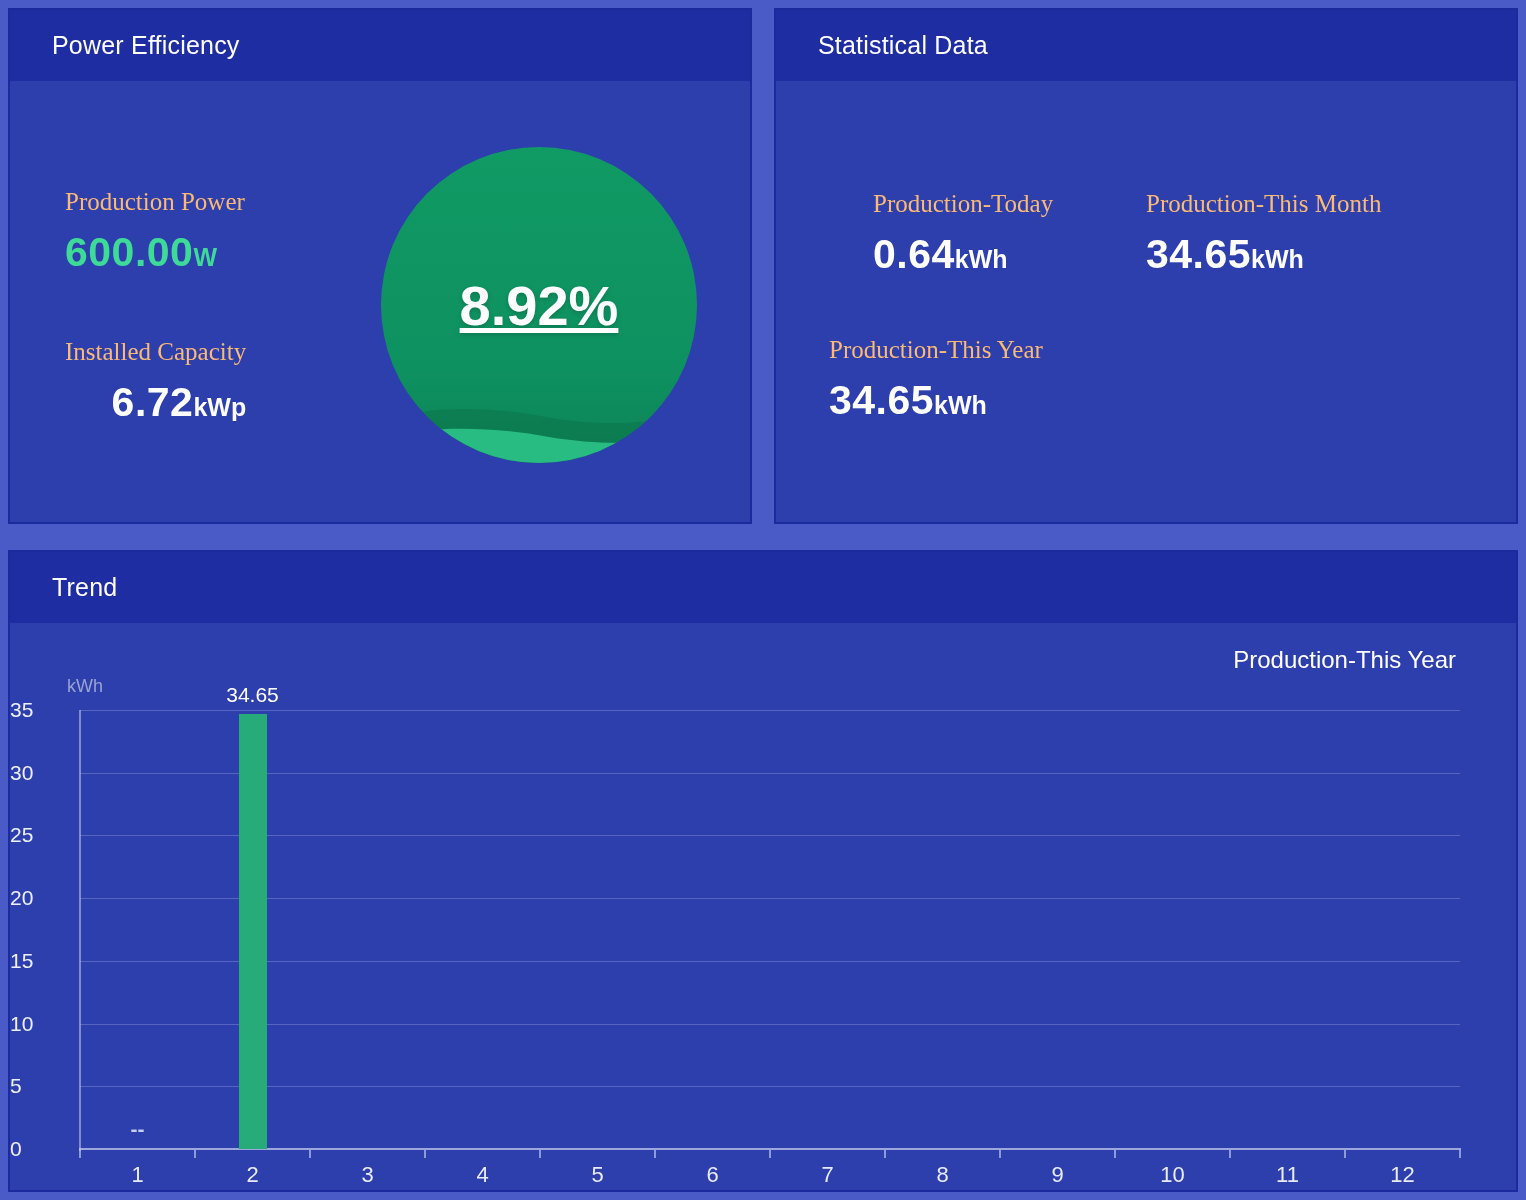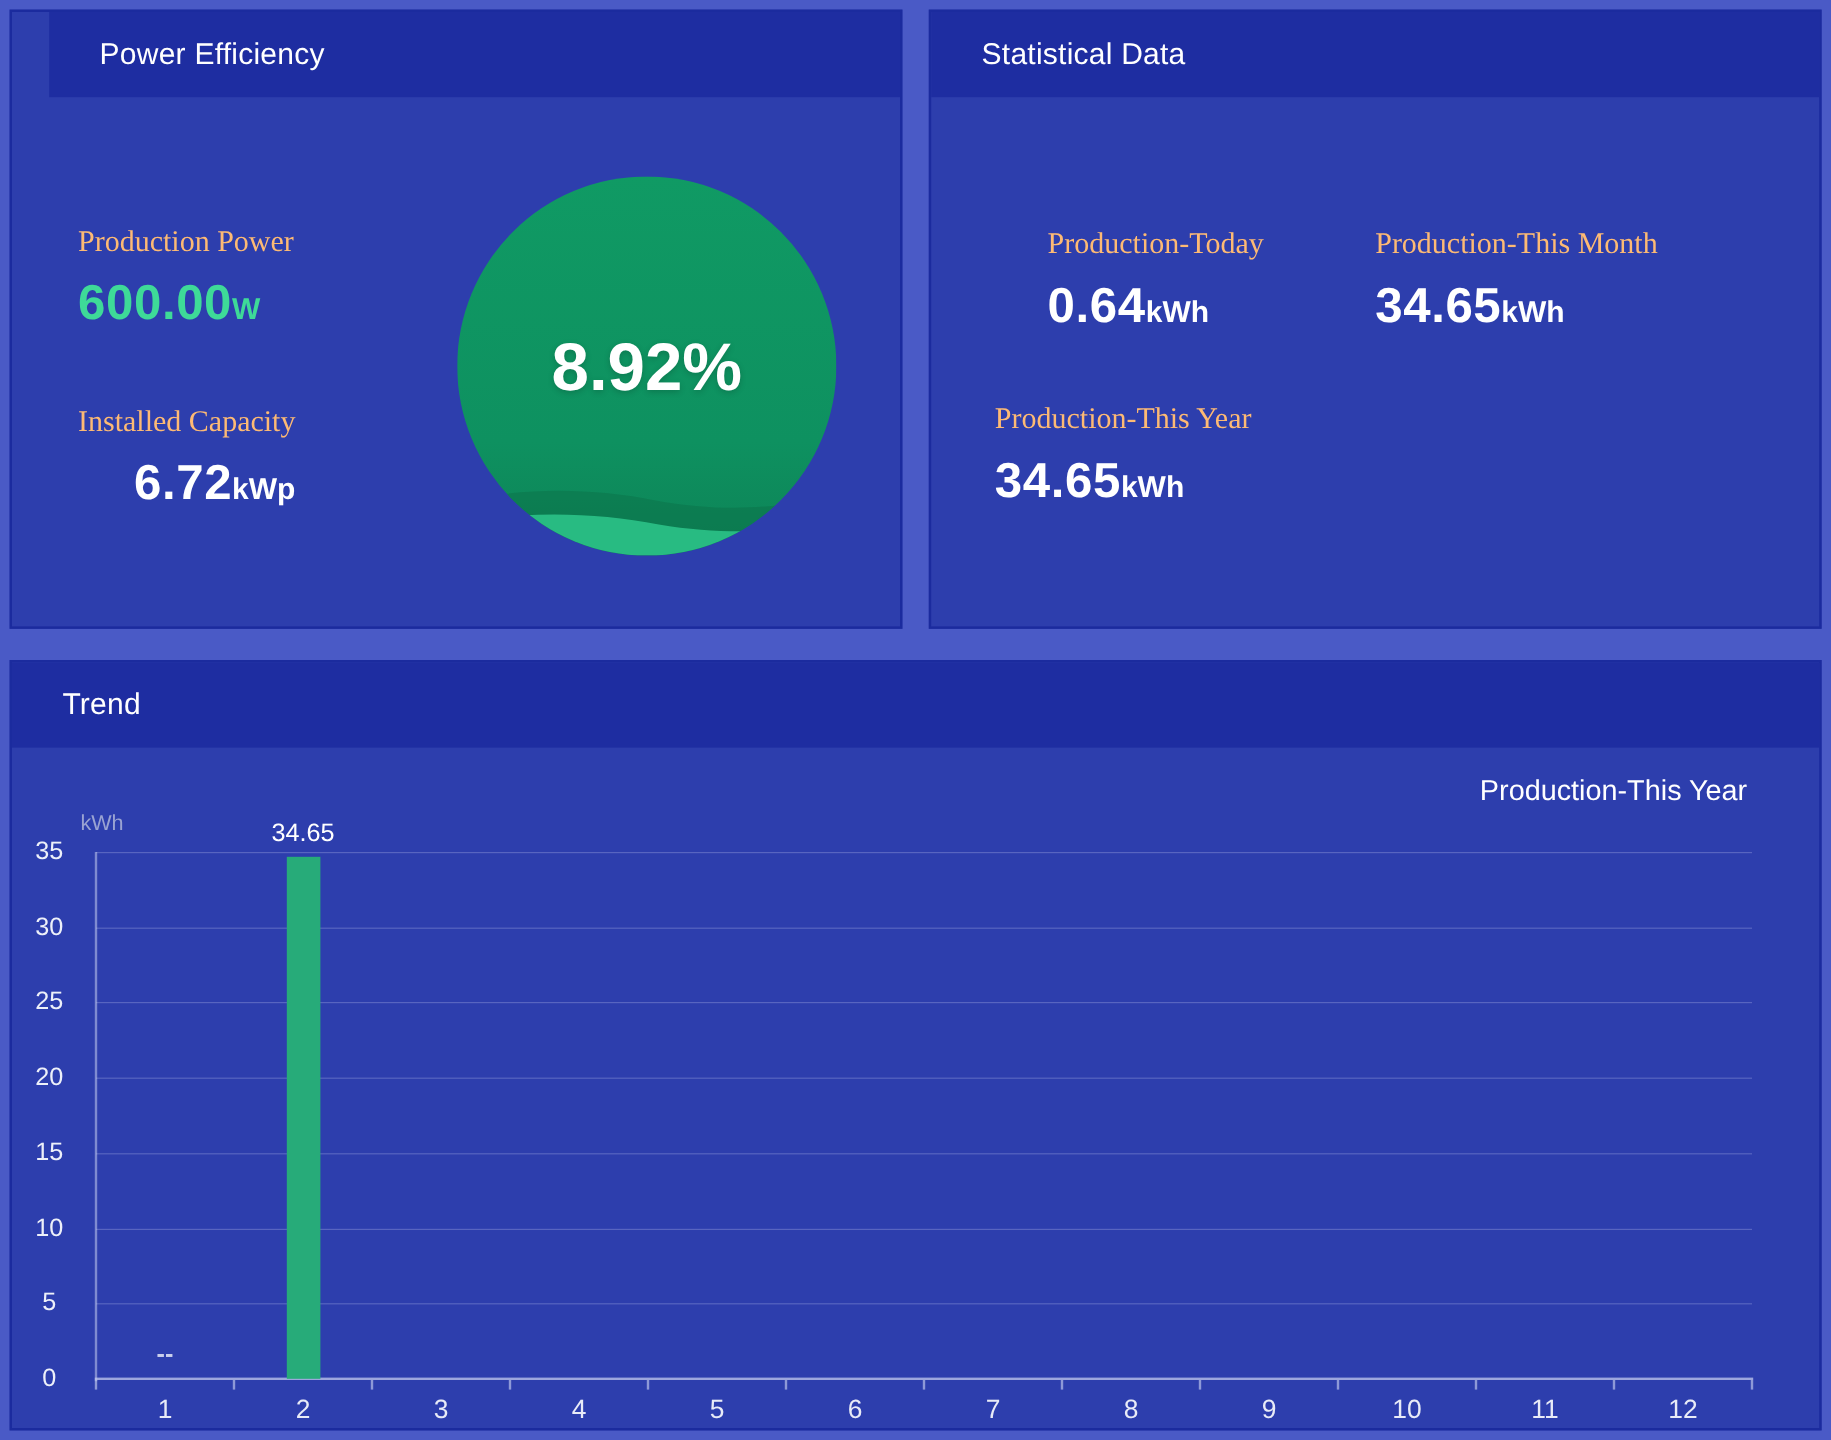--- a/index.html
+++ b/index.html
@@ -9,21 +9,21 @@
     background: #4a5ac6;
     font-family: "Liberation Sans", sans-serif;
     position: relative;
     overflow: hidden;
   }
   .panel {
     position: absolute;
     background: #2d3ead;
     border: 2px solid #1b2b9e;
   }
-  #panel-pe { left: 8px; top: 8px; width: 744px; height: 516px; padding-left: 31px; }
+  #panel-pe { left: 8px; top: 8px; width: 744px; height: 516px; }
   #panel-sd { left: 774px; top: 8px; width: 744px; height: 516px; }
   #panel-trend { left: 8px; top: 550px; width: 1510px; height: 642px; }
   .panel-header {
     height: 71px;
     background: #1e2da1;
     display: flex; align-items: center;
     padding-left: 42px;
   }
   .panel-title { color: #ffffff; font-size: 25px; letter-spacing: 0.2px; }
 
@@ -46,37 +46,38 @@
   #gauge {
     position: absolute; left: 371px; top: 137px;
     width: 316px; height: 316px;
   }
   #gauge svg { display: block; }
   #gauge-percent {
     position: absolute; left: 0; top: 0; width: 316px; height: 316px;
     display: flex; align-items: center; justify-content: center;
     color: #ffffff; font-size: 56px; font-weight: bold;
     text-shadow: 0 2px 5px rgba(0,0,0,0.18);
+    text-decoration: underline;
   }
 
   
   #chart-title {
     position: absolute; top: 94px; right: 60px;
     color: #ffffff; font-size: 24px;
   }
   #chart-unit {
     position: absolute; left: 57px; top: 124px;
     color: #9aa3d2; font-size: 18px;
   }
   #ylabels {
     position: absolute; left: 0; top: 158px; width: 62px; height: 439px;
   }
   .ylabel {
     position: absolute; left: 0; width: 62px;
-    text-align: center; color: #edf0f9; font-size: 21px; line-height: 22px;
+    text-align: left; color: #edf0f9; font-size: 21px; line-height: 22px;
   }
   #plot {
     position: absolute; left: 70px; top: 158px;
     width: 1380px; height: 439px;
   }
   .gridline {
     position: absolute; left: 0; width: 100%; height: 1px;
     background: #5865c0;
   }
   .axis-y {

